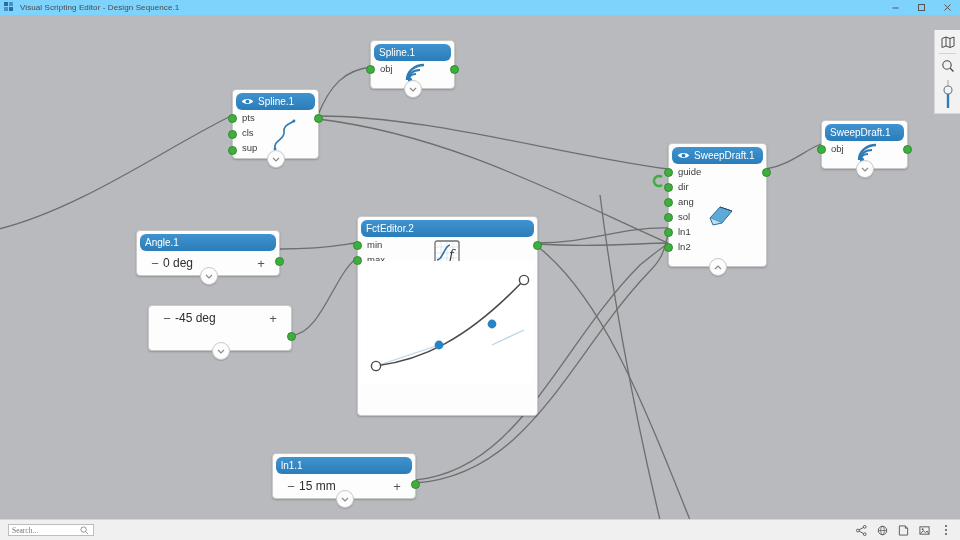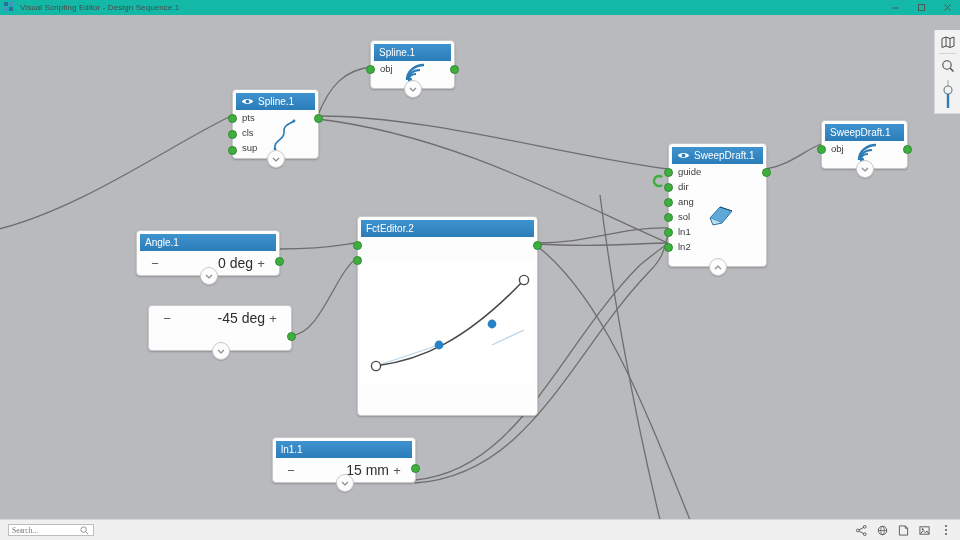--- a/index.html
+++ b/index.html
@@ -7,21 +7,21 @@
     width:960px;height:540px;overflow:hidden;
     font-family:"Liberation Sans",sans-serif;
     background:#b9babe;
     -webkit-font-smoothing:antialiased;
   }
   #app{position:relative;width:960px;height:540px;}
 
   
   .titlebar{
     position:absolute;left:0;top:0;width:960px;height:15px;
-    background:#14b8a6;border-bottom:1px solid #d8d8d8;
+    background:#7dd3fc;border-bottom:1px solid #d8d8d8;
     display:flex;align-items:center;
   }
   .tb-icon{width:11px;height:11px;margin-left:4px;margin-right:5px;flex:0 0 auto;position:relative;}
   .tb-icon .sq{position:absolute;width:4px;height:4px;background:#2b6ca3;}
   .tb-icon .sq:nth-child(1){left:0;top:0;}
   .tb-icon .sq:nth-child(2){left:5px;top:0;background:#4a90c4;}
   .tb-icon .sq:nth-child(3){left:0;top:5px;background:#4a90c4;}
   .tb-icon .sq:nth-child(4){left:5px;top:5px;background:#2b6ca3;}
   .tb-title{font-size:8px;color:#4a4a4a;letter-spacing:.1px;white-space:nowrap;}
   .tb-btns{margin-left:auto;display:flex;height:15px;}
@@ -34,21 +34,21 @@
     background:#b9babe;overflow:hidden;
   }
   .wires{position:absolute;left:0;top:0;width:960px;height:505px;}
 
   
   .node{
     position:absolute;background:#fdfdfd;border:1px solid #c9c9c9;
     border-radius:4px;box-shadow:0 1px 2px rgba(0,0,0,.22);
   }
   .node-hdr{
-    height:17px;margin:3px 3px 0 3px;border-radius:0;
+    height:17px;margin:3px 3px 0 3px;border-radius:6px;
     background:linear-gradient(#3f93cf,#2b7db9);
     display:flex;align-items:center;padding:0 5px;box-sizing:border-box;
   }
   .node-hdr .title{font-size:10px;color:#fff;white-space:nowrap;}
   .eye{width:13px;height:9px;margin-right:4px;flex:0 0 auto;}
   .node-body{position:relative;text-align:right;}
   .port-row{display:flex;align-items:center;height:15px;padding-left:9px;}
   .port-lbl{font-size:9.5px;color:#3b3b3b;}
   .dot{
     position:absolute;width:9px;height:9px;border-radius:50%;
@@ -58,21 +58,21 @@
     position:absolute;width:16px;height:16px;border-radius:50%;
     background:#fdfdfd;border:1px solid #c9c9c9;
     display:flex;align-items:center;justify-content:center;
     box-shadow:0 1px 1px rgba(0,0,0,.16);
   }
   .chev svg{display:block;}
 
   
   .stepper{display:flex;align-items:center;height:24px;padding:0 10px;box-sizing:border-box;}
   .stp-btn{font-size:13px;color:#555;width:16px;text-align:center;line-height:1;}
-  .stp-val{flex:1;text-align:right;font-size:14px;color:#2e2e2e;}
+  .stp-val{flex:1;text-align:left;font-size:12px;color:#2e2e2e;}
 
   
   .plot{position:absolute;left:3px;top:44px;width:172px;height:122px;background:#fff;}
 
   
   .rtools{
     position:absolute;right:0;top:15px;width:25px;height:83px;
     background:#f2f2f2;border-left:1px solid #d6d6d6;border-bottom:1px solid #d6d6d6;
     display:flex;flex-direction:column;align-items:center;
   }
@@ -291,20 +291,41 @@
       <div class="chev" style="left:34px;top:39px;">
         <svg width="8" height="5" viewBox="0 0 8 5">
             <path d="M1 1 L4 4 L7 1" fill="none" stroke="#8a8a8a" stroke-width="1.2"></path>
           </svg>
       </div>
     </div>
 
     <div class="node" style="left:357px;top:201px;width:179px;height:198px;">
       <div class="node-hdr">
         <span class="title">FctEditor.2</span>
+      </div>
+      <div class="node-body">
+        <div class="port-row">
+          <span class="port-lbl">min</span>
+        </div>
+        <div class="port-row">
+          <span class="port-lbl">max</span>
+        </div>
+        <svg style="position:absolute;left:76px;top:3px;" width="26" height="24" viewBox="0 0 26 24">
+          <rect x="1" y="1" width="24" height="22" rx="2" fill="#fff" stroke="#6d6d6d" stroke-width="1.3"></rect>
+          <g stroke="#c6d8e6" stroke-width=".6">
+            <line x1="7" y1="2" x2="7" y2="22"></line>
+              <line x1="13" y1="2" x2="13" y2="22"></line>
+            <line x1="19" y1="2" x2="19" y2="22"></line>
+            <line x1="2" y1="7" x2="24" y2="7"></line>
+              <line x1="2" y1="13" x2="24" y2="13"></line>
+            <line x1="2" y1="18" x2="24" y2="18"></line>
+          </g>
+          <path d="M3 20 C9 20 10 6 16 5" fill="none" stroke="#2f6f9e" stroke-width="1.6"></path>
+          <text x="15" y="19" font-family="DejaVu Serif, serif" font-size="13" font-style="italic" fill="#333">f</text>
+        </svg>
       </div>
 
       <svg class="plot" viewBox="0 0 172 122">
         <g stroke="#b7d5ea" stroke-width="1.3">
           <line x1="15" y1="105" x2="78" y2="84"></line>
           <line x1="131" y1="84" x2="163" y2="69"></line>
         </g>
         <path d="M15 105 C 60 99 105 80 163 19" fill="none" stroke="#4a4a4a" stroke-width="1.6"></path>
         <circle cx="15" cy="105" r="4.6" fill="#fff" stroke="#4a4a4a" stroke-width="1.4"></circle>
         <circle cx="163" cy="19" r="4.6" fill="#fff" stroke="#4a4a4a" stroke-width="1.4"></circle>
@@ -341,21 +362,21 @@
         <span class="stp-btn">+</span>
       </div>
       <div class="dot" style="right:-5px;top:26px;"></div>
       <div class="chev" style="left:63px;top:36px;">
         <svg width="8" height="5" viewBox="0 0 8 5">
             <path d="M1 1 L4 4 L7 1" fill="none" stroke="#8a8a8a" stroke-width="1.2"></path>
           </svg>
       </div>
     </div>
 
-    <div class="node" style="left:272px;top:422px;width:142px;height:44px;">
+    <div class="node" style="left:272px;top:438px;width:142px;height:44px;">
       <div class="node-hdr">
         <span class="title">ln1.1</span>
       </div>
       <div class="stepper">
         <span class="stp-btn">−</span>
         <span class="stp-val">15 mm</span>
         <span class="stp-btn">+</span>
       </div>
       <div class="dot" style="right:-5px;top:26px;"></div>
       <div class="chev" style="left:63px;top:36px;">

